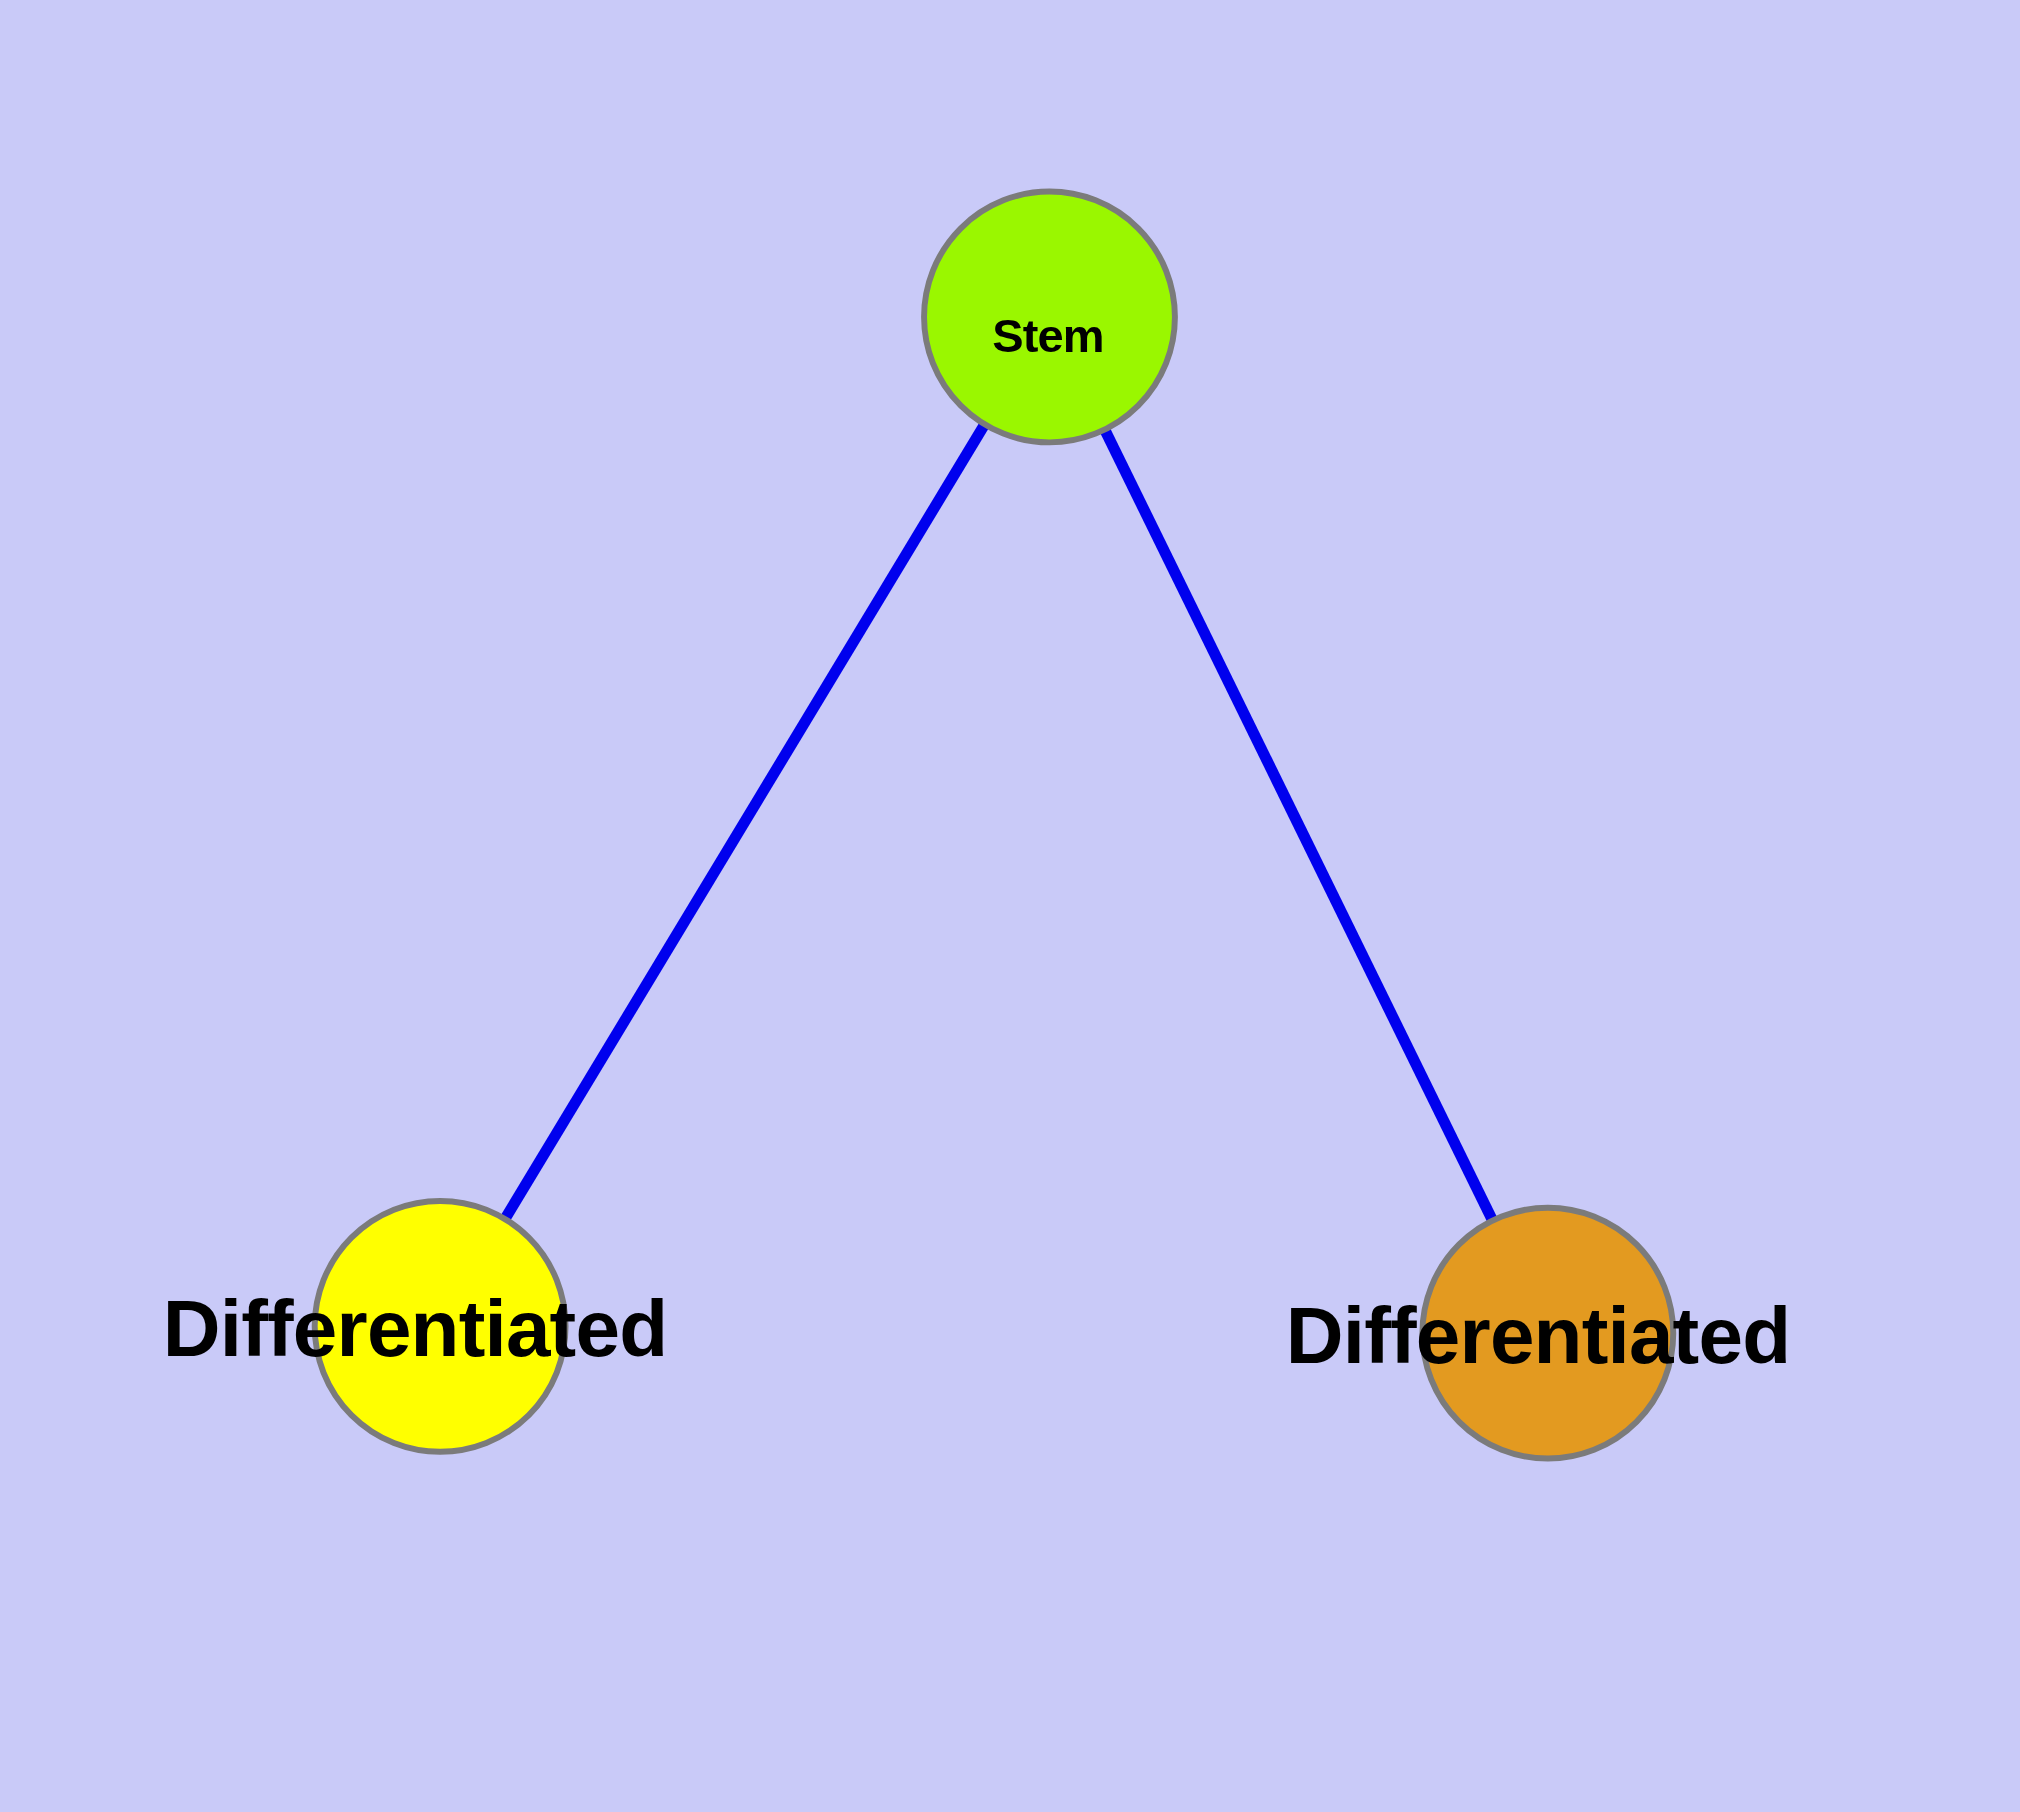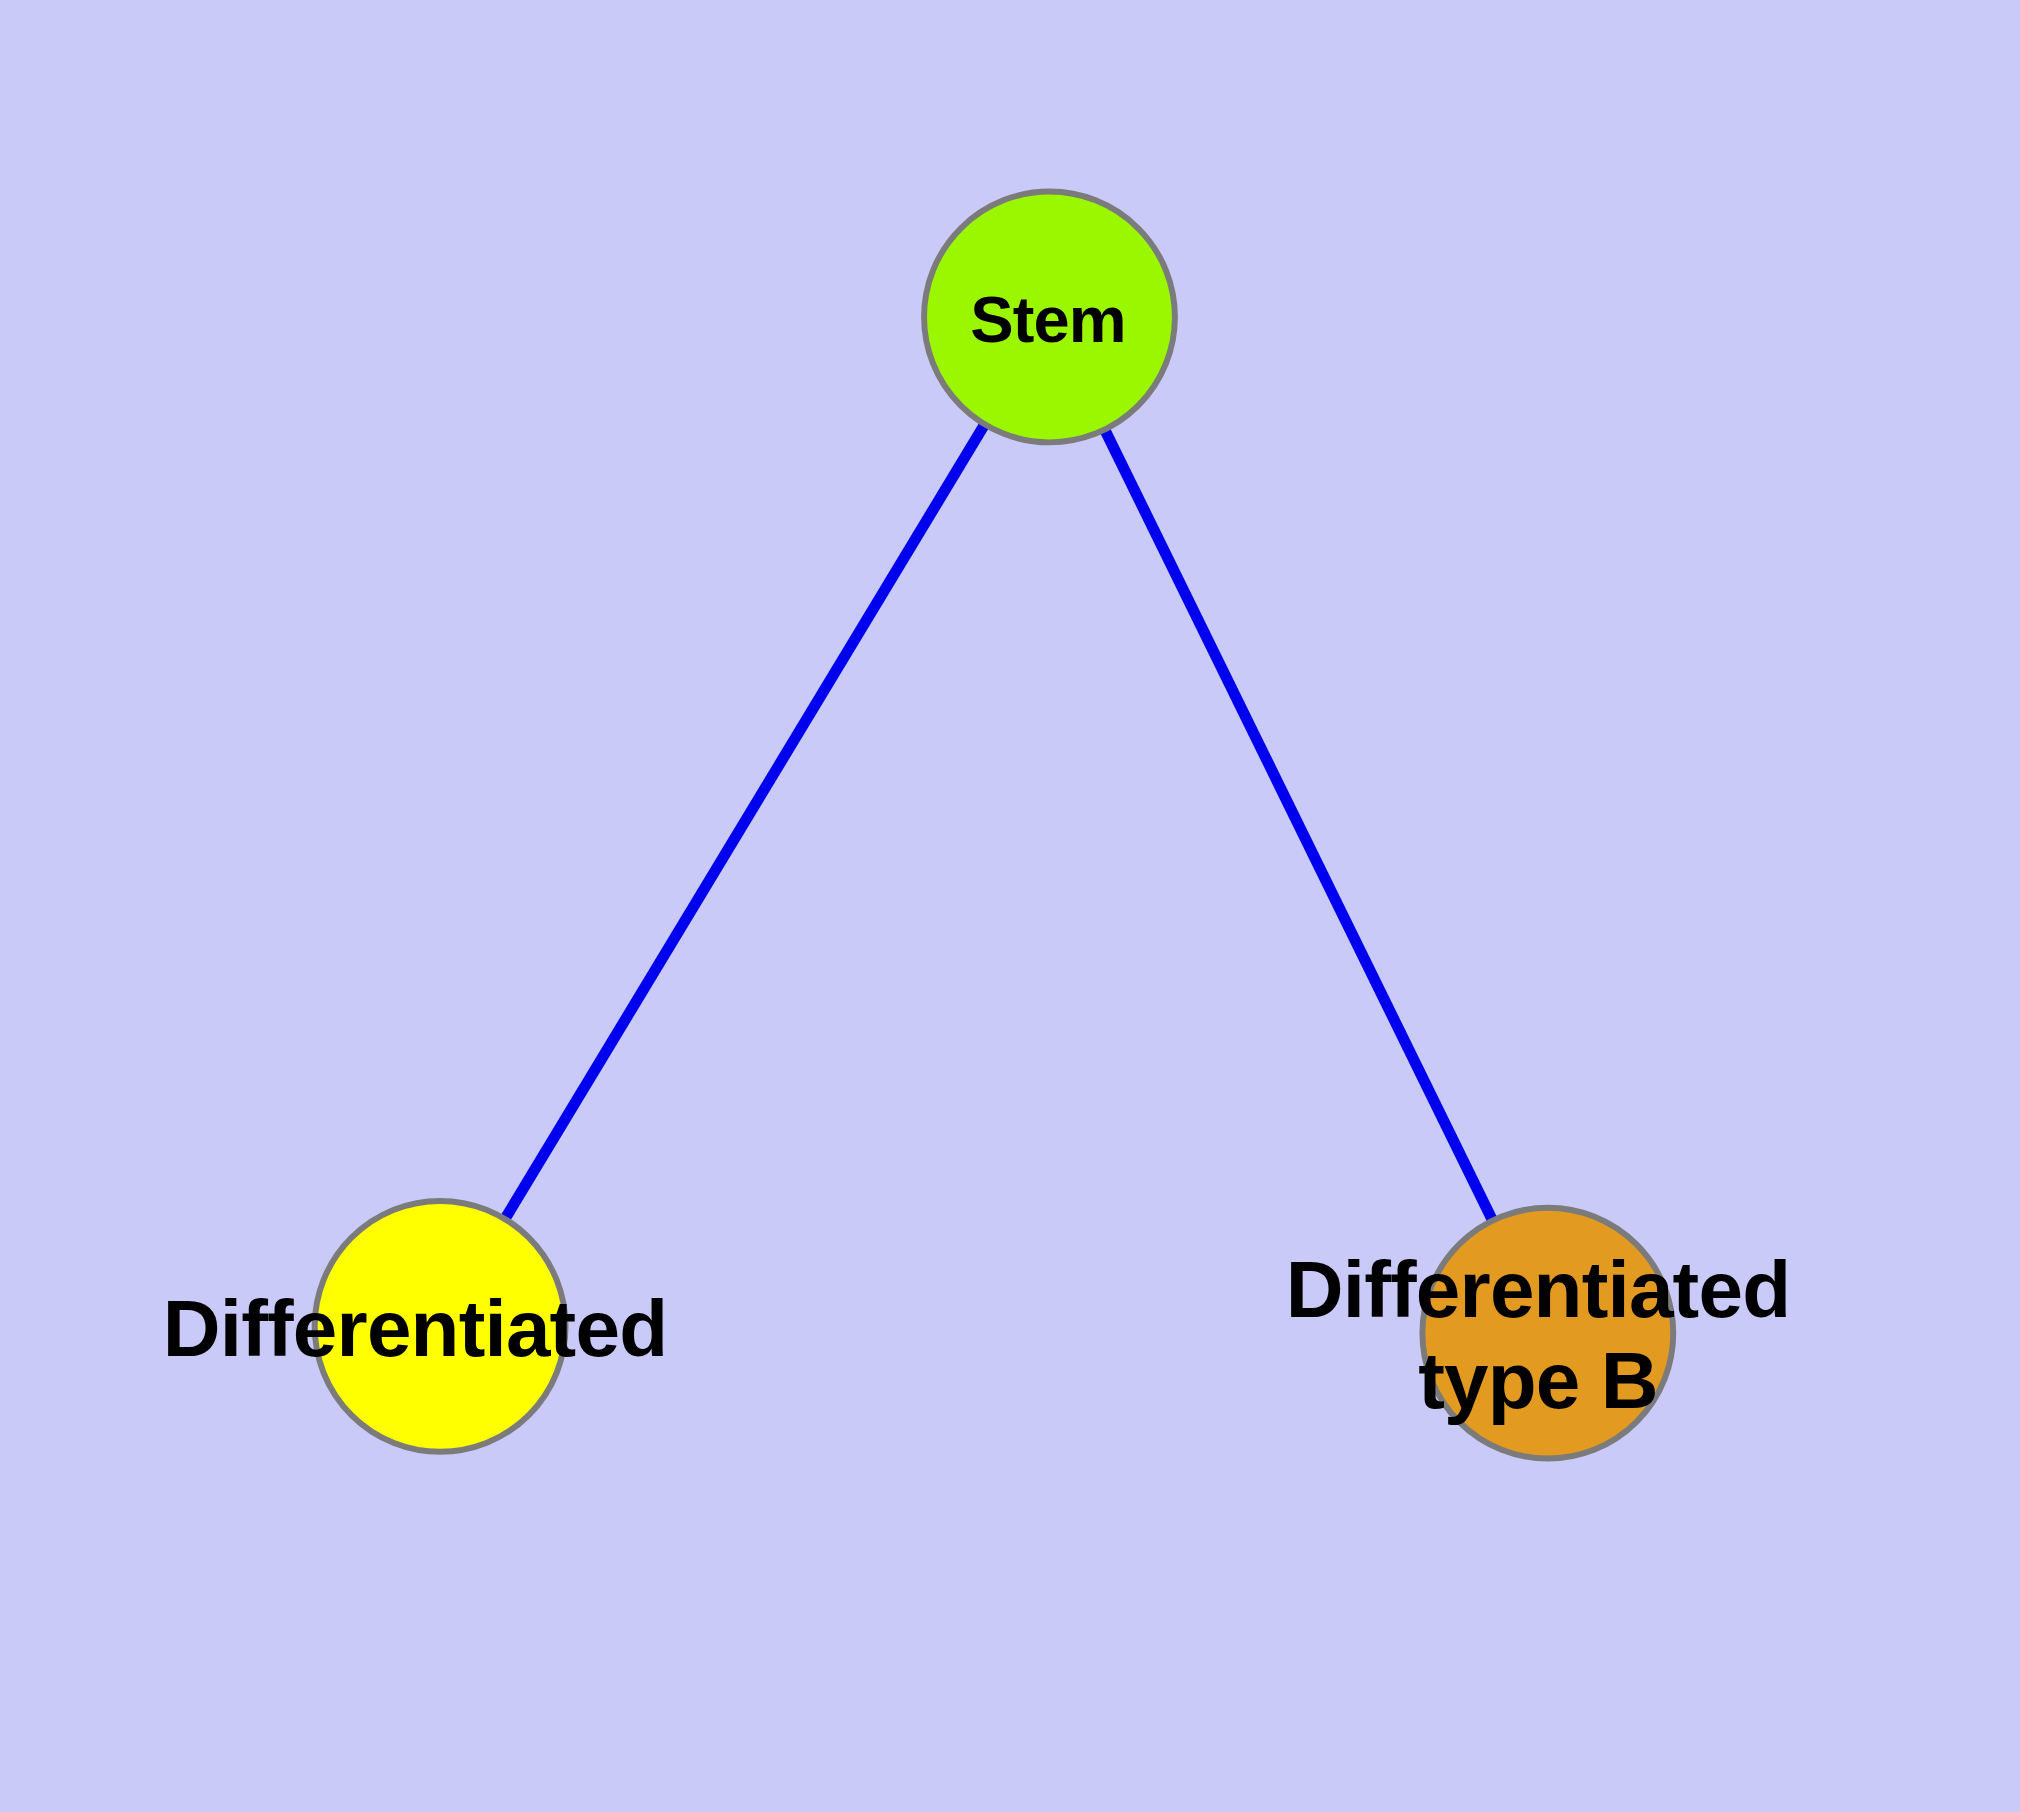--- a/index.html
+++ b/index.html
@@ -36,22 +36,22 @@
     color: #000000;
     font-weight: bold;
     letter-spacing: -0.8px;
     white-space: nowrap;
   }
   .label .line {
     display: block;
   }
   .label-stem {
     left: 1048px;
-    top: 320px;
-    font-size: 65px;
+    top: 336px;
+    font-size: 47px;
     line-height: 1.1;
   }
   .label-type-a {
     left: 415px;
     top: 1328px;
     font-size: 80px;
     line-height: 91px;
   }
   .label-type-b {
     left: 1538px;
@@ -81,17 +81,16 @@
   <div class="label label-stem">
     <span class="line">Stem</span>
   </div>
 
   <div class="label label-type-a">
     <span class="line">Differentiated</span>
   </div>
 
   <div class="label label-type-b">
     <span class="line">Differentiated</span>
-    <span class="line">type B</span>
   </div>
 
 </div>
 
 
 </body></html>

